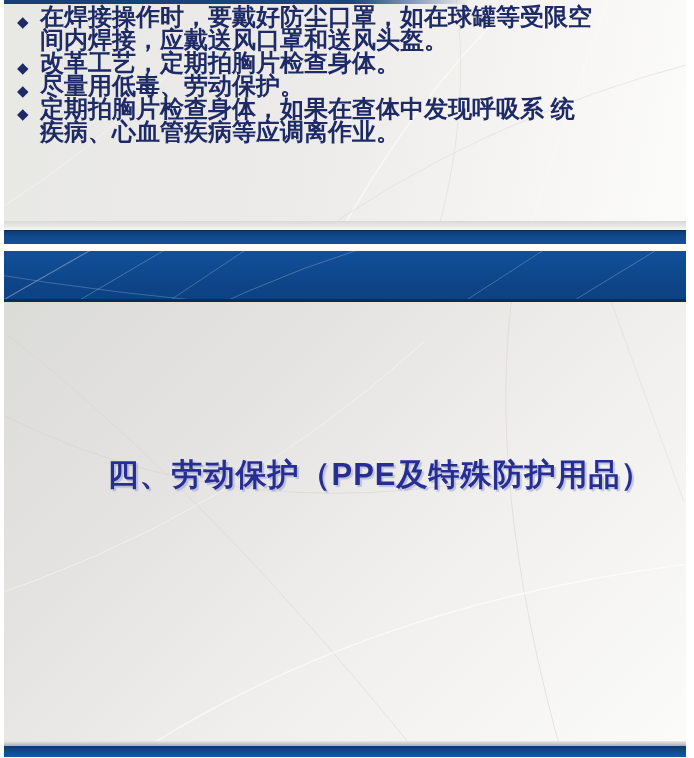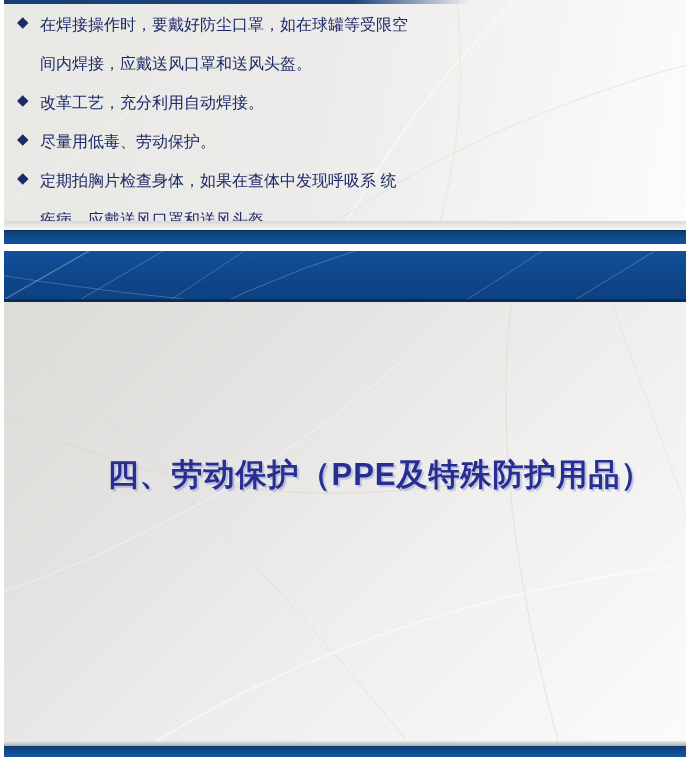--- a/index.html
+++ b/index.html
@@ -21,22 +21,22 @@
     position: absolute; left: 0; top: 0; width: 466px; height: 4px;
     background: linear-gradient(to right, #173f77 0%, #1a457f 75%, rgba(26,69,127,0) 100%);
   }
   .bullets { position: absolute; left: 0; top: 5px; width: 100%; }
   .bullet-item { position: relative; padding-left: 36px; margin-bottom: 0; }
   .bullet-diamond {
     position: absolute; left: 13px; top: 3px;
     font-size: 15px; color: #1d2a66; line-height: 27px;
   }
   .bullet-text {
-    font-size: 16px; font-weight: normal; color: #1d2a66;
-    line-height: 39px; white-space: pre-wrap; letter-spacing: 0px;
+    font-size: 24px; font-weight: bold; color: #1d2a66;
+    line-height: 23px; white-space: pre-wrap; letter-spacing: 0px;
   }
   .slide1-bottom-band {
     position: absolute; left: 0; top: 221px; width: 100%; height: 9px;
     background: linear-gradient(to bottom, #d8d8d6, #f6f6f4);
   }
   .slide1-bottom-bar {
     position: absolute; left: 0; top: 230px; width: 100%; height: 14px;
     background: linear-gradient(180deg, #0d3c74 0%, #10498c 40%, #155096 100%);
     border-top: 1px solid #0a2c55;
   }
@@ -97,30 +97,30 @@
     <div class="top-strip"></div>
 
     <div class="bullets">
       <div class="bullet-item">
         <span class="bullet-diamond">◆</span>
         <div class="bullet-text">在焊接操作时，要戴好防尘口罩，如在球罐等受限空
 间内焊接，应戴送风口罩和送风头盔。</div>
       </div>
       <div class="bullet-item">
         <span class="bullet-diamond">◆</span>
-        <div class="bullet-text">改革工艺，充分利用自动焊接。</div>
+        <div class="bullet-text">改革工艺，定期拍胸片检查身体。</div>
       </div>
       <div class="bullet-item">
         <span class="bullet-diamond">◆</span>
         <div class="bullet-text">尽量用低毒、劳动保护。</div>
       </div>
       <div class="bullet-item">
         <span class="bullet-diamond">◆</span>
         <div class="bullet-text">定期拍胸片检查身体，如果在查体中发现呼吸系 统
-疾病、应戴送风口罩和送风头盔。</div>
+疾病、心血管疾病等应调离作业。</div>
       </div>
     </div>
 
     <div class="slide1-bottom-band"></div>
     <div class="slide1-bottom-bar"></div>
   </div>
 
   <div class="slide2">
 
     <div class="slide2-header">

